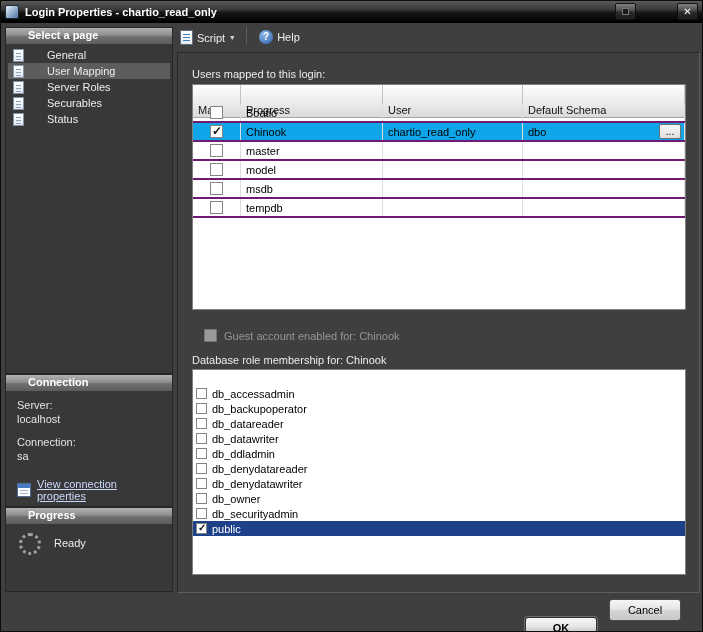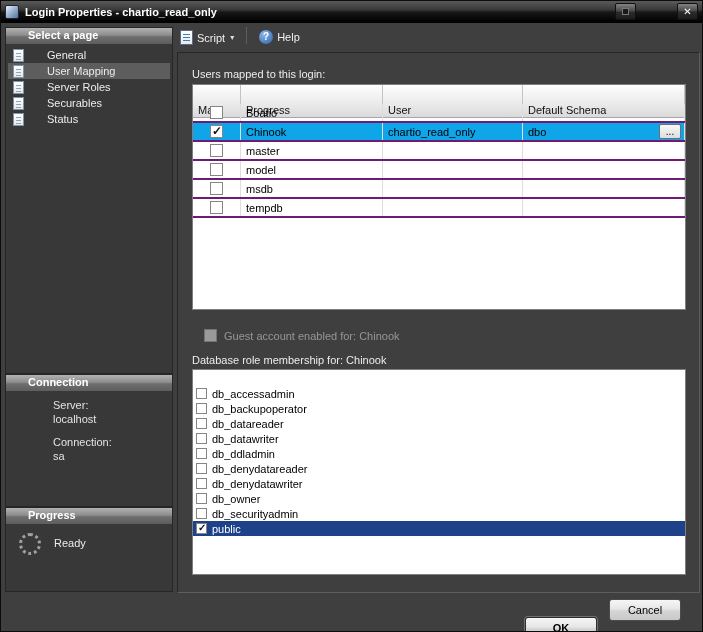--- a/index.html
+++ b/index.html
@@ -51,21 +51,21 @@
   .page-list { padding:3px 0; }
   .side-item { display:flex; align-items:center; gap:23px; height:16px; margin:0 2px; padding-left:5px; color:#ececec; cursor:default; }
   .side-item.sel { background:#5d5d5d; }
   .page-icon { width:11px; height:13px; background:linear-gradient(#ffffff,#e2e9f1); border:1px solid #8494a6; position:relative; flex:0 0 auto; }
   .page-icon::after {
     content:""; position:absolute; left:2px; top:3px; right:2px; height:7px;
     background:repeating-linear-gradient(180deg,#8fa3bb 0,#8fa3bb 1px,transparent 1px,transparent 3px);
   }
 
   .conn-body { padding:7px 11px; color:#e3e3e3; }
-  .conn-line { line-height:14px;margin-left:36px; }
+  .conn-line { line-height:14px; }
   .conn-gap { height:9px; }
   .conn-link-row { display:flex; align-items:center; gap:6px; margin-top:15px; }
   .props-icon { width:14px; height:14px; background:#fdfdfd; border:1px solid #4d6f9d; position:relative; flex:0 0 auto; }
   .props-icon::before { content:""; position:absolute; top:0; left:0; right:0; height:4px; background:#4a7ac0; }
   .props-icon::after { content:""; position:absolute; left:2px; top:6px; right:2px; height:5px;
     background:repeating-linear-gradient(180deg,#9fb4cc 0,#9fb4cc 1px,transparent 1px,transparent 3px); }
   .link { color:#ccd9ff; text-decoration:underline; cursor:pointer; }
 
   .progress-body { position:relative; height:58px; }
   .spinner { position:absolute; left:13px; top:9px; width:22px; height:22px; border:3px dotted #a0a0a0; border-radius:50%; }
@@ -183,20 +183,24 @@
   </div>
 
   <div class="panel" id="panel-connection">
     <div class="panel-header">Connection</div>
     <div class="conn-body">
       <div class="conn-line">Server:</div>
       <div class="conn-line">localhost</div>
       <div class="conn-gap"></div>
       <div class="conn-line">Connection:</div>
       <div class="conn-line">sa</div>
+      <div class="conn-link-row">
+        <span class="props-icon"></span>
+        <span class="link">View connection properties</span>
+      </div>
     </div>
   </div>
 
   <div class="panel" id="panel-progress">
     <div class="panel-header">Progress</div>
     <div class="progress-body">
       <span class="spinner"></span>
       <span class="ready-text">Ready</span>
     </div>
   </div>

